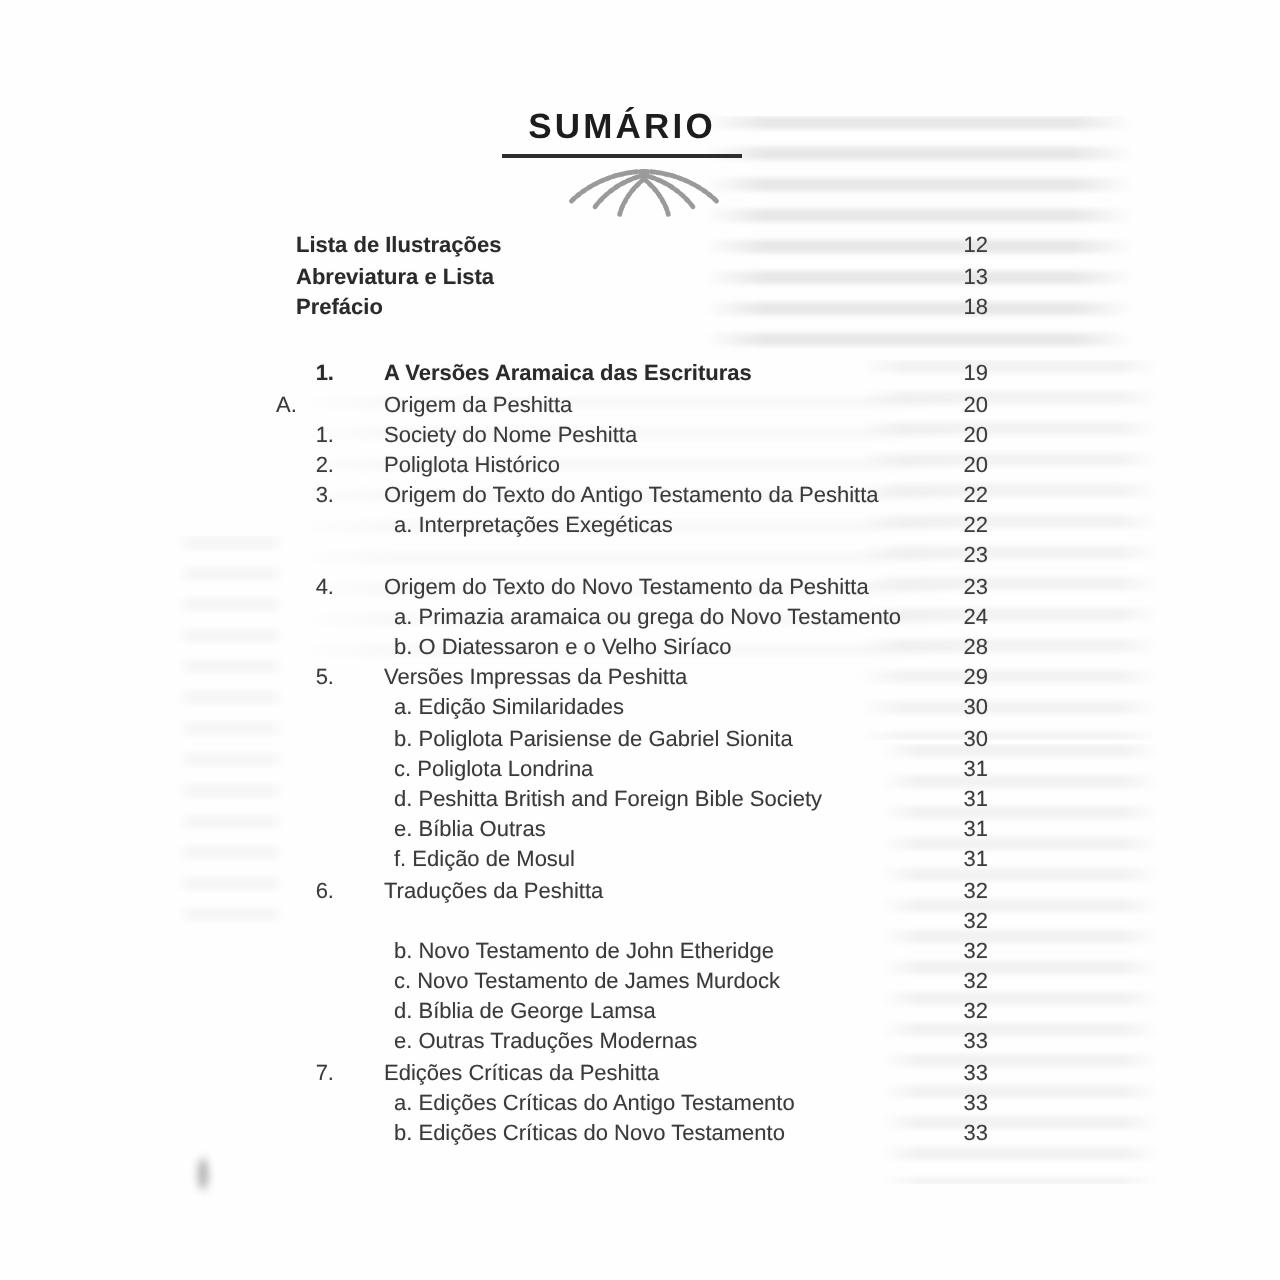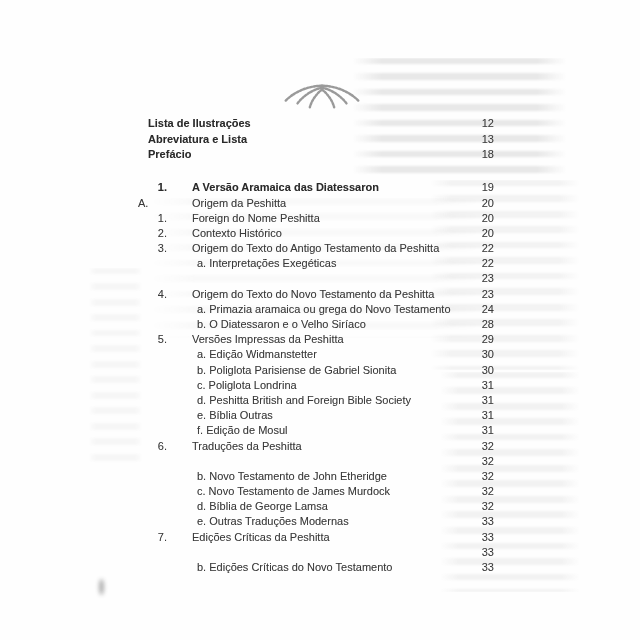--- a/index.html
+++ b/index.html
@@ -66,20 +66,23 @@
 
 <div class="page">
 
   <div class="bleed b1"></div>
   <div class="bleed b2"></div>
   <div class="bleed b3"></div>
   <div class="bleed b4"></div>
   <div class="bleed b5"></div>
   <div class="smudge"></div>
 
+  <div class="title-wrap">
+    <h1 class="title">SUMÁRIO</h1>
+  </div>
 
   <svg class="ornament" viewBox="0 0 84 30" fill="none" stroke="#9a9a9a" stroke-width="2.6" stroke-linecap="round" stroke-dasharray="2.2 1.5">
     <path d="M42,4 C30,4 14,9 3,20"></path>
     <path d="M42,6 C33,8 22,14 15,24"></path>
     <path d="M42,8 C37,12 31,19 29,27"></path>
     <path d="M42,4 C54,4 70,9 81,20"></path>
     <path d="M42,6 C51,8 62,14 69,24"></path>
     <path d="M42,8 C47,12 53,19 55,27"></path>
   </svg>
 
@@ -94,36 +97,36 @@
     <span class="text">Abreviatura e Lista</span>
     <span class="pg">13</span>
   </div>
       <div class="row front">
     <span class="label"></span>
     <span class="text">Prefácio</span>
     <span class="pg">18</span>
   </div>
       <div class="row chapter">
     <span class="label">1.</span>
-    <span class="text">A Versão Aramaica das Diatessaron</span>
+    <span class="text">A Versões Aramaica das Escrituras</span>
     <span class="pg">19</span>
   </div>
       <div class="row letter">
     <span class="label">A.</span>
     <span class="text">Origem da Peshitta</span>
     <span class="pg">20</span>
   </div>
       <div class="row number">
     <span class="label">1.</span>
-    <span class="text">Foreign do Nome Peshitta</span>
+    <span class="text">Society do Nome Peshitta</span>
     <span class="pg">20</span>
   </div>
       <div class="row number">
     <span class="label">2.</span>
-    <span class="text">Contexto Histórico</span>
+    <span class="text">Poliglota Histórico</span>
     <span class="pg">20</span>
   </div>
       <div class="row number">
     <span class="label">3.</span>
     <span class="text">Origem do Texto do Antigo Testamento da Peshitta</span>
     <span class="pg">22</span>
   </div>
       <div class="row sub">
     <span class="label"></span>
     <span class="text">a. Interpretações Exegéticas</span>
@@ -148,21 +151,21 @@
     <span class="text">b. O Diatessaron e o Velho Siríaco</span>
     <span class="pg">28</span>
   </div>
       <div class="row number">
     <span class="label">5.</span>
     <span class="text">Versões Impressas da Peshitta</span>
     <span class="pg">29</span>
   </div>
       <div class="row sub">
     <span class="label"></span>
-    <span class="text">a. Edição Widmanstetter</span>
+    <span class="text">a. Edição Similaridades</span>
     <span class="pg">30</span>
   </div>
       <div class="row sub">
     <span class="label"></span>
     <span class="text">b. Poliglota Parisiense de Gabriel Sionita</span>
     <span class="pg">30</span>
   </div>
       <div class="row sub">
     <span class="label"></span>
     <span class="text">c. Poliglota Londrina</span>
@@ -212,20 +215,21 @@
     <span class="text">e. Outras Traduções Modernas</span>
     <span class="pg">33</span>
   </div>
       <div class="row number">
     <span class="label">7.</span>
     <span class="text">Edições Críticas da Peshitta</span>
     <span class="pg">33</span>
   </div>
       <div class="row sub">
     <span class="label"></span>
+    <span class="text">a. Edições Críticas do Antigo Testamento</span>
     <span class="pg">33</span>
   </div>
       <div class="row sub">
     <span class="label"></span>
     <span class="text">b. Edições Críticas do Novo Testamento</span>
     <span class="pg">33</span>
   </div>
     </div>
 
 </div>

